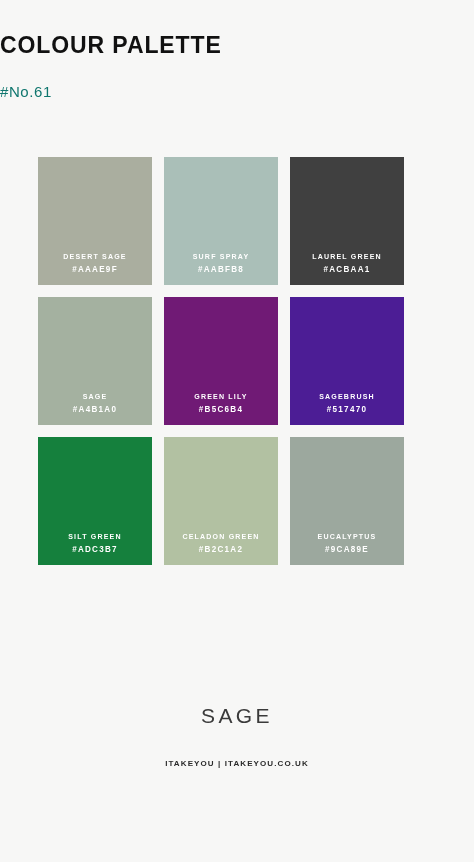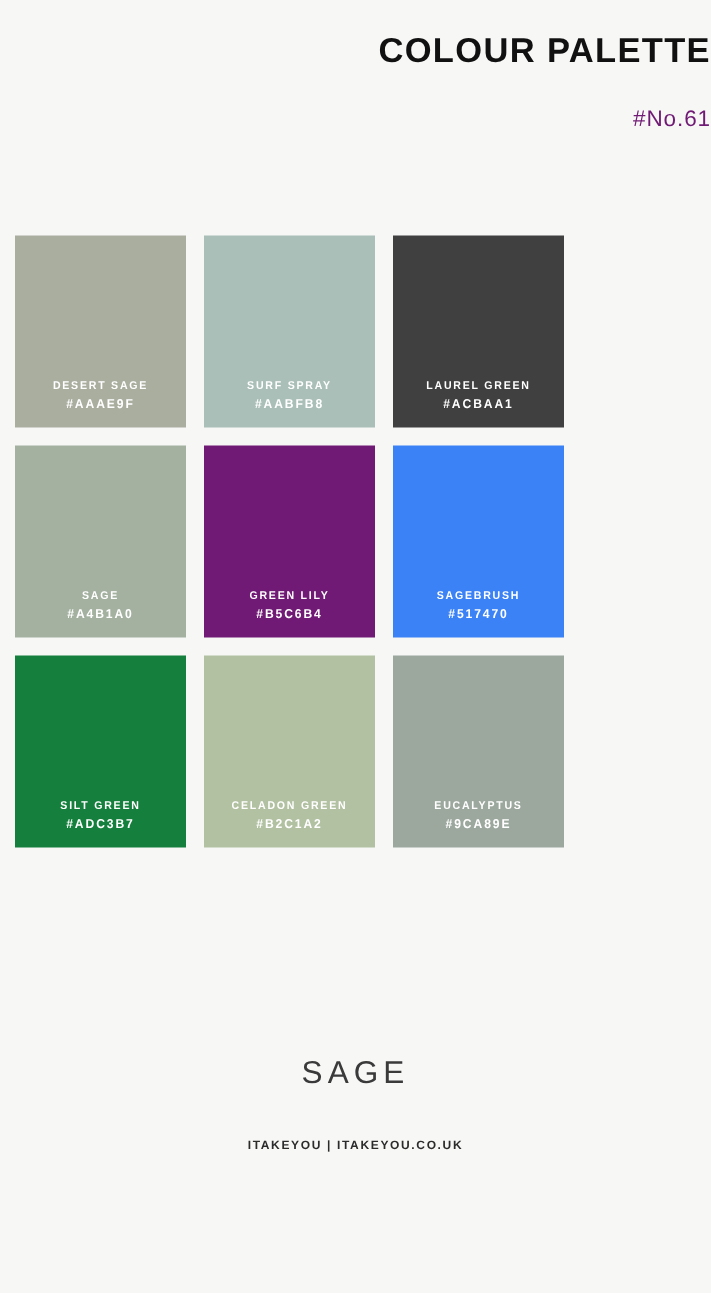--- a/index.html
+++ b/index.html
@@ -15,46 +15,46 @@
     position: relative;
   }
   .page {
     width: 474px;
     height: 862px;
     background: #f7f7f6;
     position: relative;
     box-sizing: border-box;
   }
   .header {
-    padding-top: 22px;
-    text-align: right;
+    padding-top: 34px;
+    text-align: left;
   }
   .title {
     font-family: "Liberation Sans", sans-serif;
     font-size: 23px;
     font-weight: bold;
     letter-spacing: 0.9px;
     color: #111111;
     margin: 0;
     line-height: 1;
   }
   .subtitle {
     margin: 0;
     padding-top: 27px;
     font-family: "Liberation Sans", sans-serif;
     font-size: 15px;
     font-weight: normal;
     letter-spacing: 0.6px;
-    color: #701a75;
+    color: #0f766e;
     line-height: 1;
   }
   .grid {
     position: absolute;
     top: 157px;
-    left: 10px;
+    left: 38px;
     width: 424px;
     display: grid;
     grid-template-columns: repeat(3, 114px);
     grid-template-rows: repeat(3, 128px);
     column-gap: 41px;
     row-gap: 55px;
     gap: 12px;
   }
   .swatch {
     position: relative;
@@ -165,21 +165,21 @@
       </div>
     </div>
 
     <div class="swatch" style="background-color: #701a75; text-decoration: underline;">
       <div class="swatch-labels">
         <span class="swatch-name">GREEN LILY</span>
         <span class="swatch-hex">#B5C6B4</span>
       </div>
     </div>
 
-    <div class="swatch" style="background-color: #3b82f6;">
+    <div class="swatch" style="background-color: #4c1d95;">
       <div class="swatch-labels">
         <span class="swatch-name">SAGEBRUSH</span>
         <span class="swatch-hex">#517470</span>
       </div>
     </div>
 
     <div class="swatch" style="background-color: #15803d;">
       <div class="swatch-labels">
         <span class="swatch-name">SILT GREEN</span>
         <span class="swatch-hex">#ADC3B7</span>

